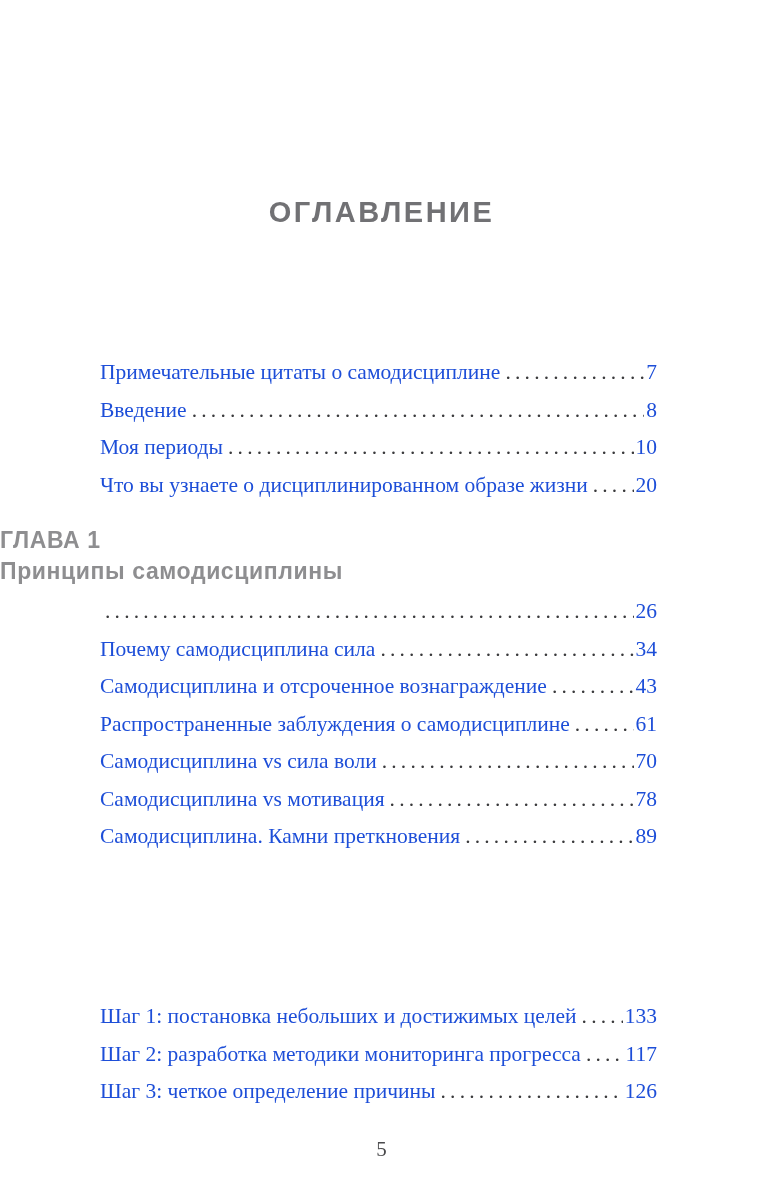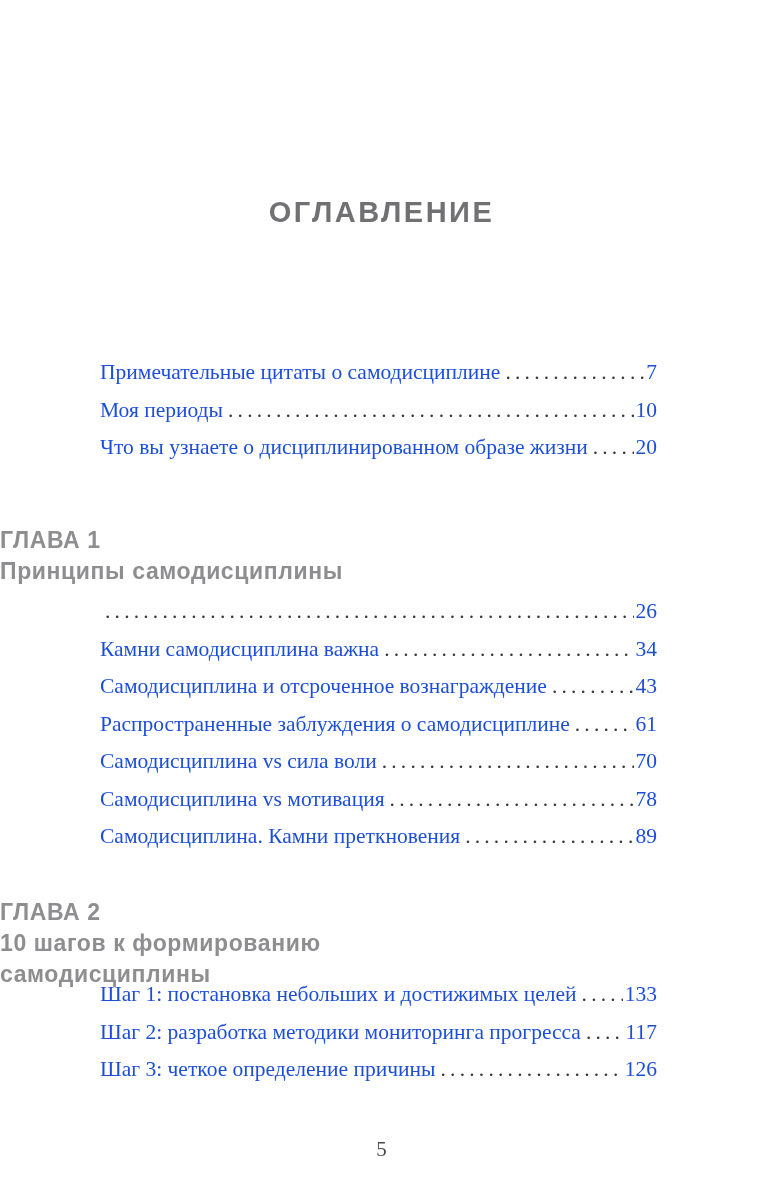--- a/index.html
+++ b/index.html
@@ -32,21 +32,21 @@
     color: #717174;
   }
   
   .toc-list {
     position: absolute;
     left: 100px;
     width: 557px;
   }
   .toc-list.front-matter { top: 306px; }
   .toc-list.chapter1     { top: 545px; }
-  .toc-list.chapter2     { top: 928px; }
+  .toc-list.chapter2     { top: 950px; }
 
   .toc-row {
     display: flex;
     align-items: baseline;
     height: 37.5px;
     line-height: 37.5px;
     font-size: 21.5px;
     color: #1d4ed8;
     white-space: nowrap;
   }
@@ -101,20 +101,25 @@
 
   <h1 class="toc-title">ОГЛАВЛЕНИЕ</h1>
 
   <div class="toc-list front-matter">
     <div class="toc-row">
       <span class="label">Примечательные цитаты о самодисциплине</span>
       <span class="dots"></span>
       <span class="pnum">7</span>
     </div>
     <div class="toc-row">
+      <span class="label">Введение</span>
+      <span class="dots"></span>
+      <span class="pnum">8</span>
+    </div>
+    <div class="toc-row">
       <span class="label">Моя периоды</span>
       <span class="dots"></span>
       <span class="pnum">10</span>
     </div>
     <div class="toc-row">
       <span class="label">Что вы узнаете о дисциплинированном образе жизни</span>
       <span class="dots"></span>
       <span class="pnum">20</span>
     </div>
   </div>
@@ -123,21 +128,21 @@
     <div>ГЛАВА 1</div>
     <div>Принципы самодисциплины</div>
   </div>
 
   <div class="toc-list chapter1">
     <div class="toc-row">
       <span class="dots"></span>
       <span class="pnum">26</span>
     </div>
     <div class="toc-row">
-      <span class="label">Камни самодисциплина важна</span>
+      <span class="label">Почему самодисциплина сила</span>
       <span class="dots"></span>
       <span class="pnum">34</span>
     </div>
     <div class="toc-row">
       <span class="label">Самодисциплина и отсроченное вознаграждение</span>
       <span class="dots"></span>
       <span class="pnum">43</span>
     </div>
     <div class="toc-row">
       <span class="label">Распространенные заблуждения о самодисциплине</span>
@@ -154,25 +159,20 @@
       <span class="dots"></span>
       <span class="pnum">78</span>
     </div>
     <div class="toc-row">
       <span class="label">Самодисциплина. Камни преткновения</span>
       <span class="dots"></span>
       <span class="pnum">89</span>
     </div>
   </div>
 
-  <div class="chapter-heading ch2">
-    <div>ГЛАВА 2</div>
-    <div>10 шагов к формированию</div>
-    <div>самодисциплины</div>
-  </div>
 
   <div class="toc-list chapter2">
     <div class="toc-row">
       <span class="label">Шаг 1: постановка небольших и достижимых целей</span>
       <span class="dots"></span>
       <span class="pnum">133</span>
     </div>
     <div class="toc-row">
       <span class="label">Шаг 2: разработка методики мониторинга прогресса</span>
       <span class="dots"></span>

